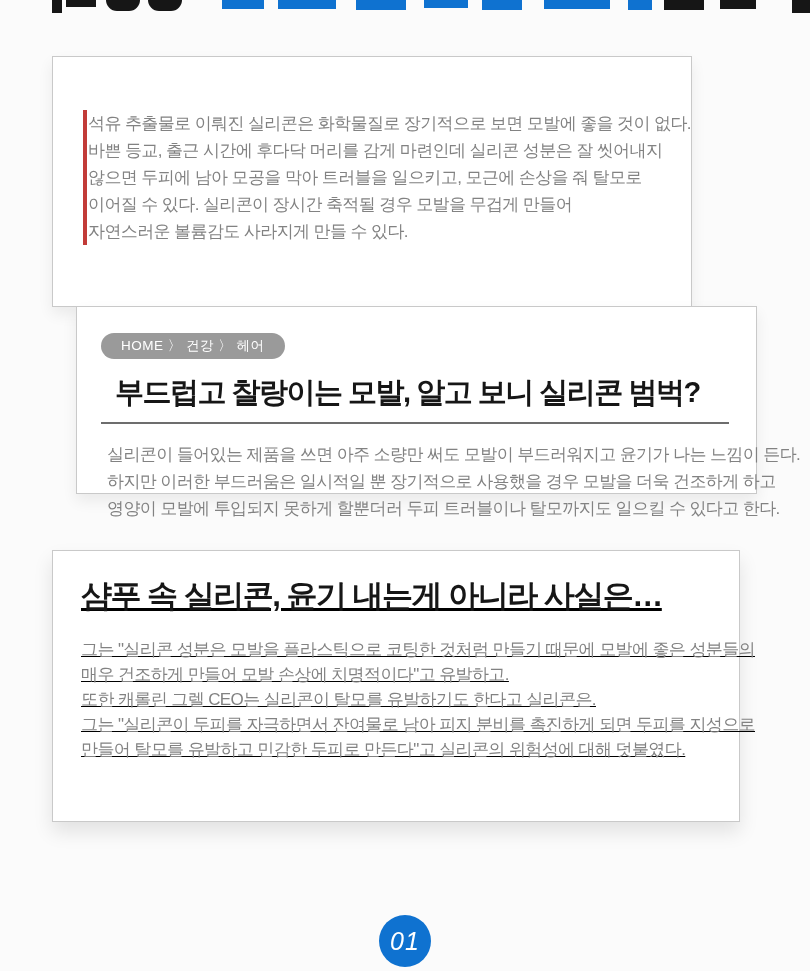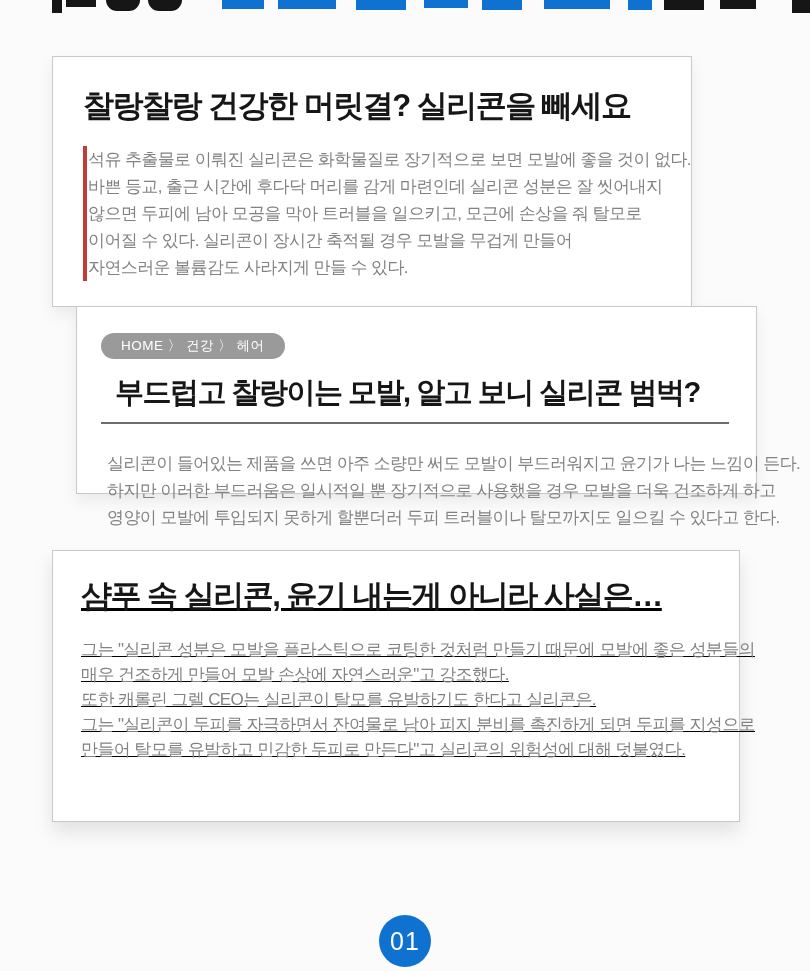--- a/index.html
+++ b/index.html
@@ -47,28 +47,28 @@
     white-space:nowrap;
   }
   .card3 .body-line{line-height:25px;}
 
   .pill{
     display:inline-block;background:var(--pill);color:#fff;border-radius:14px;
     font-size:13.5px;letter-spacing:0.5px;padding:5px 20px 5px 20px;line-height:16px;
   }
   .card2 .title{margin-top:17px;margin-left:14px;}
   .rule{height:2px;background:#6d6d6d;border:none;margin-top:13px;width:628px;}
-  .card2 .para{margin-top:26px;margin-left:6px;}
+  .card2 .para{margin-top:17px;margin-left:6px;}
   .card3 .para{margin-top:23px;}
 
   
   .badge{
     position:absolute;left:379px;top:915px;width:52px;height:52px;border-radius:50%;
     background:var(--blue);color:#fff;display:flex;align-items:center;justify-content:center;
-    font-size:25px;letter-spacing:1px;font-weight:400;
+    font-size:25px;letter-spacing:1px;font-weight:400;font-style:italic;
   }
 </style>
 </head>
 <body>
 
 <div class="stage">
 
   <div class="strip">
     <div class="seg black" style="left:52px;width:10px;height:13px;"></div>
     <div class="seg black" style="left:66px;width:30px;height:7px;"></div>
@@ -80,21 +80,20 @@
     <div class="seg blue" style="left:424px;width:44px;height:8px;"></div>
     <div class="seg blue" style="left:482px;width:40px;height:10px;"></div>
     <div class="seg blue" style="left:544px;width:66px;height:9px;"></div>
     <div class="seg blue" style="left:628px;width:24px;height:10px;"></div>
     <div class="seg black" style="left:664px;width:40px;height:10px;"></div>
     <div class="seg black" style="left:720px;width:36px;height:9px;"></div>
     <div class="seg black" style="left:792px;width:18px;height:13px;"></div>
   </div>
 
   <section class="card card1">
-    <h2 class="title t1">찰랑찰랑 건강한 머릿결? 실리콘을 빼세요</h2>
     <div class="quote">
       <div class="body-line">석유 추출물로 이뤄진 실리콘은 화학물질로 장기적으로 보면 모발에 좋을 것이 없다.</div>
       <div class="body-line">바쁜 등교, 출근 시간에 후다닥 머리를 감게 마련인데 실리콘 성분은 잘 씻어내지</div>
       <div class="body-line">않으면 두피에 남아 모공을 막아 트러블을 일으키고, 모근에 손상을 줘 탈모로</div>
       <div class="body-line">이어질 수 있다. 실리콘이 장시간 축적될 경우 모발을 무겁게 만들어</div>
       <div class="body-line">자연스러운 볼륨감도 사라지게 만들 수 있다.</div>
     </div>
   </section>
 
   <section class="card card2">
@@ -105,21 +104,21 @@
       <div class="body-line">실리콘이 들어있는 제품을 쓰면 아주 소량만 써도 모발이 부드러워지고 윤기가 나는 느낌이 든다.</div>
       <div class="body-line">하지만 이러한 부드러움은 일시적일 뿐 장기적으로 사용했을 경우 모발을 더욱 건조하게 하고</div>
       <div class="body-line">영양이 모발에 투입되지 못하게 할뿐더러 두피 트러블이나 탈모까지도 일으킬 수 있다고 한다.</div>
     </div>
   </section>
 
   <section class="card card3">
     <h2 class="title t3">샴푸 속 실리콘, 윤기 내는게 아니라 사실은…</h2>
     <div class="para">
       <div class="body-line">그는 "실리콘 성분은 모발을 플라스틱으로 코팅한 것처럼 만들기 때문에 모발에 좋은 성분들의</div>
-      <div class="body-line">매우 건조하게 만들어 모발 손상에 자연스러운"고 강조했다.</div>
+      <div class="body-line">매우 건조하게 만들어 모발 손상에 치명적이다"고 유발하고.</div>
       <div class="body-line">또한 캐롤린 그렐 CEO는 실리콘이 탈모를 유발하기도 한다고 실리콘은.</div>
       <div class="body-line">그는 "실리콘이 두피를 자극하면서 잔여물로 남아 피지 분비를 촉진하게 되면 두피를 지성으로</div>
       <div class="body-line">만들어 탈모를 유발하고 민감한 두피로 만든다"고 실리콘의 위험성에 대해 덧붙였다.</div>
     </div>
   </section>
 
   <div class="badge">01</div>
 
 </div>
 

